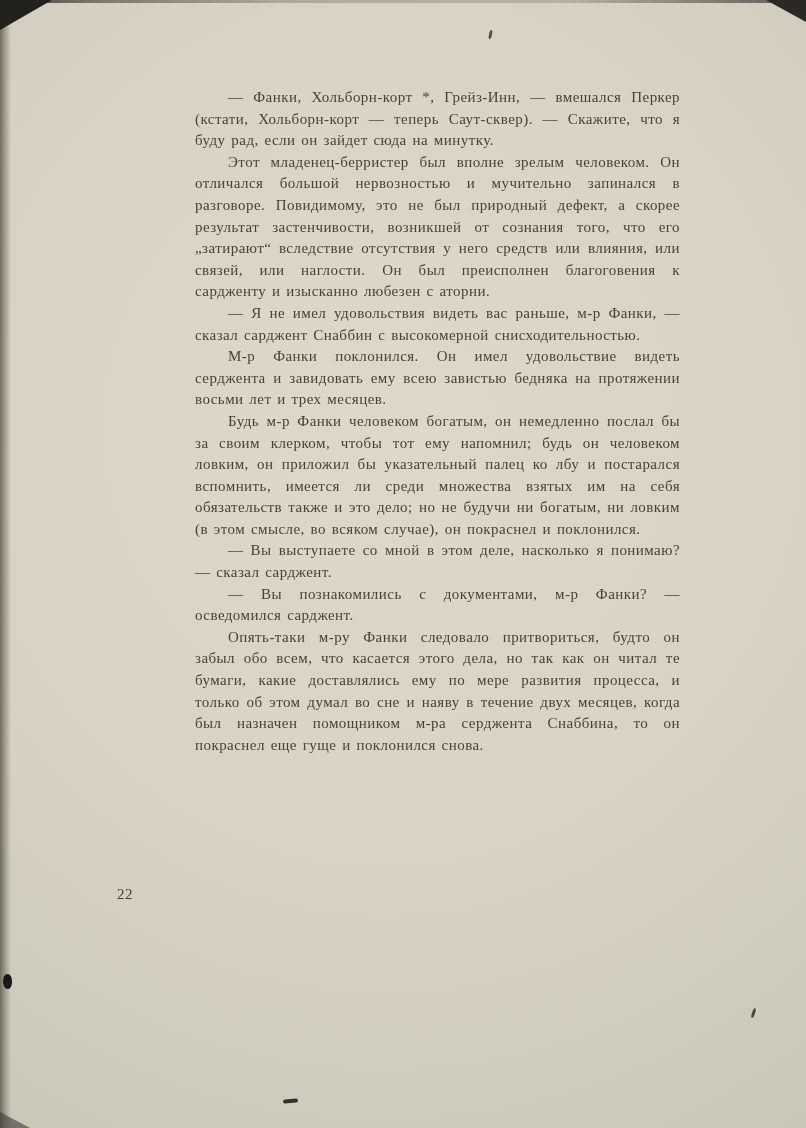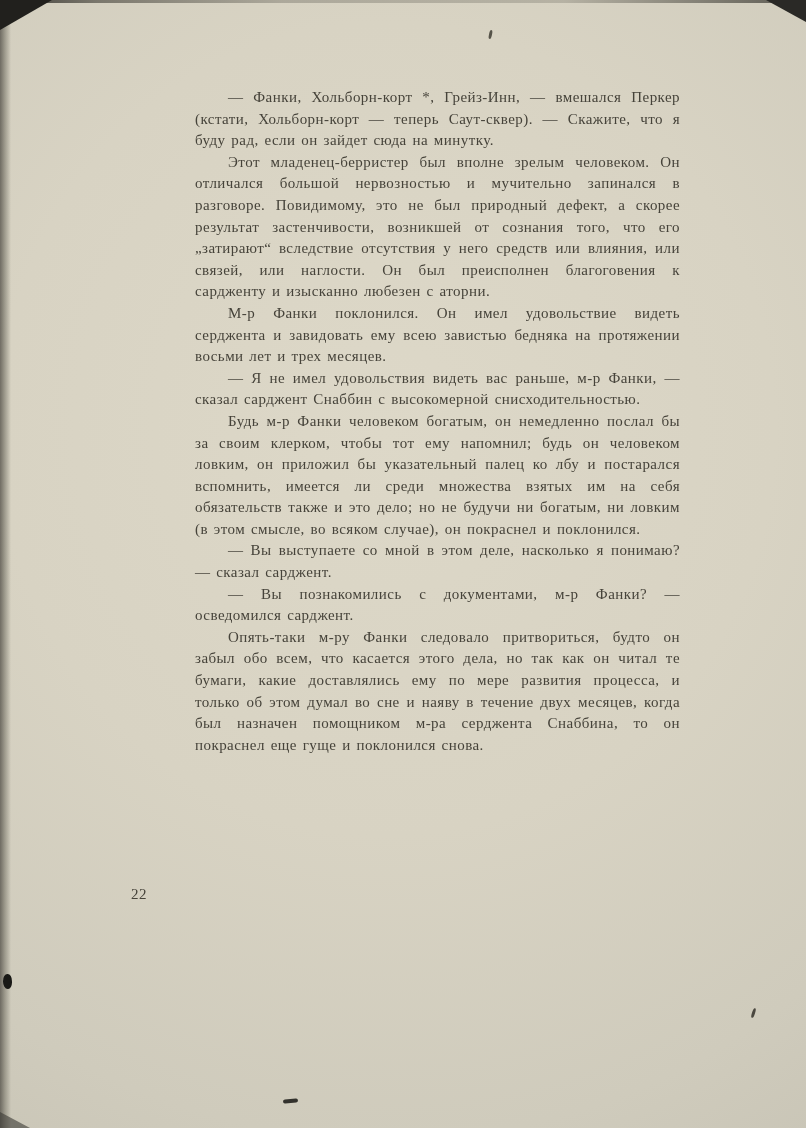--- a/index.html
+++ b/index.html
@@ -80,21 +80,21 @@
     letter-spacing: 0.45px;
     word-spacing: 1.6px;
     margin-left: 7px;
   }
   .text-block p {
     margin: 0;
     text-indent: 33px;
   }
   .page-number {
     position: absolute;
-    left: 131px;
+    left: 117px;
     top: 886px;
     color: var(--ink);
     font-size: 15px;
     letter-spacing: 0.5px;
   }
 </style>
 </head>
 <body>
 
 <div class="scan-page">
@@ -105,22 +105,22 @@
   <div class="corner-tr"></div>
   <div class="corner-bl"></div>
   <div class="speck-left"></div>
   <div class="speck-top"></div>
   <div class="speck-right"></div>
   <div class="speck-bottom"></div>
 
   <div class="text-block">
     <p>— Фанки, Хольборн-корт *, Грейз-Инн, — вмешался Перкер (кстати, Хольборн-корт — теперь Саут-сквер). — Скажите, что я буду рад, если он зайдет сюда на минутку.</p>
     <p>Этот младенец-берристер был вполне зрелым человеком. Он отличался большой нервозностью и мучительно запинался в разговоре. Повидимому, это не был природный дефект, а скорее результат застенчивости, возникшей от сознания того, что его „затирают“ вследствие отсутствия у него средств или влияния, или связей, или наглости. Он был преисполнен благоговения к сардженту и изысканно любезен с аторни.</p>
+    <p>— Я не имел удовольствия видеть вас раньше, м-р Фанки, — сказал сарджент Снаббин с высокомерной снисходительностью.</p>
     <p>М-р Фанки поклонился. Он имел удовольствие видеть серджента и завидовать ему всею завистью бедняка на протяжении восьми лет и трех месяцев.</p>
-    <p>— Я не имел удовольствия видеть вас раньше, м-р Фанки, — сказал сарджент Снаббин с высокомерной снисходительностью.</p>
     <p>Будь м-р Фанки человеком богатым, он немедленно послал бы за своим клерком, чтобы тот ему напомнил; будь он человеком ловким, он приложил бы указательный палец ко лбу и постарался вспомнить, имеется ли среди множества взятых им на себя обязательств также и это дело; но не будучи ни богатым, ни ловким (в этом смысле, во всяком случае), он покраснел и поклонился.</p>
     <p>— Вы выступаете со мной в этом деле, насколько я понимаю? — сказал сарджент.</p>
     <p>— Вы познакомились с документами, м-р Фанки? — осведомился сарджент.</p>
     <p>Опять-таки м-ру Фанки следовало притвориться, будто он забыл обо всем, что касается этого дела, но так как он читал те бумаги, какие доставлялись ему по мере развития процесса, и только об этом думал во сне и наяву в течение двух месяцев, когда был назначен помощником м-ра серджента Снаббина, то он покраснел еще гуще и поклонился снова.</p>
   </div>
 
   <div class="page-number">22</div>
 
 </div>
 

